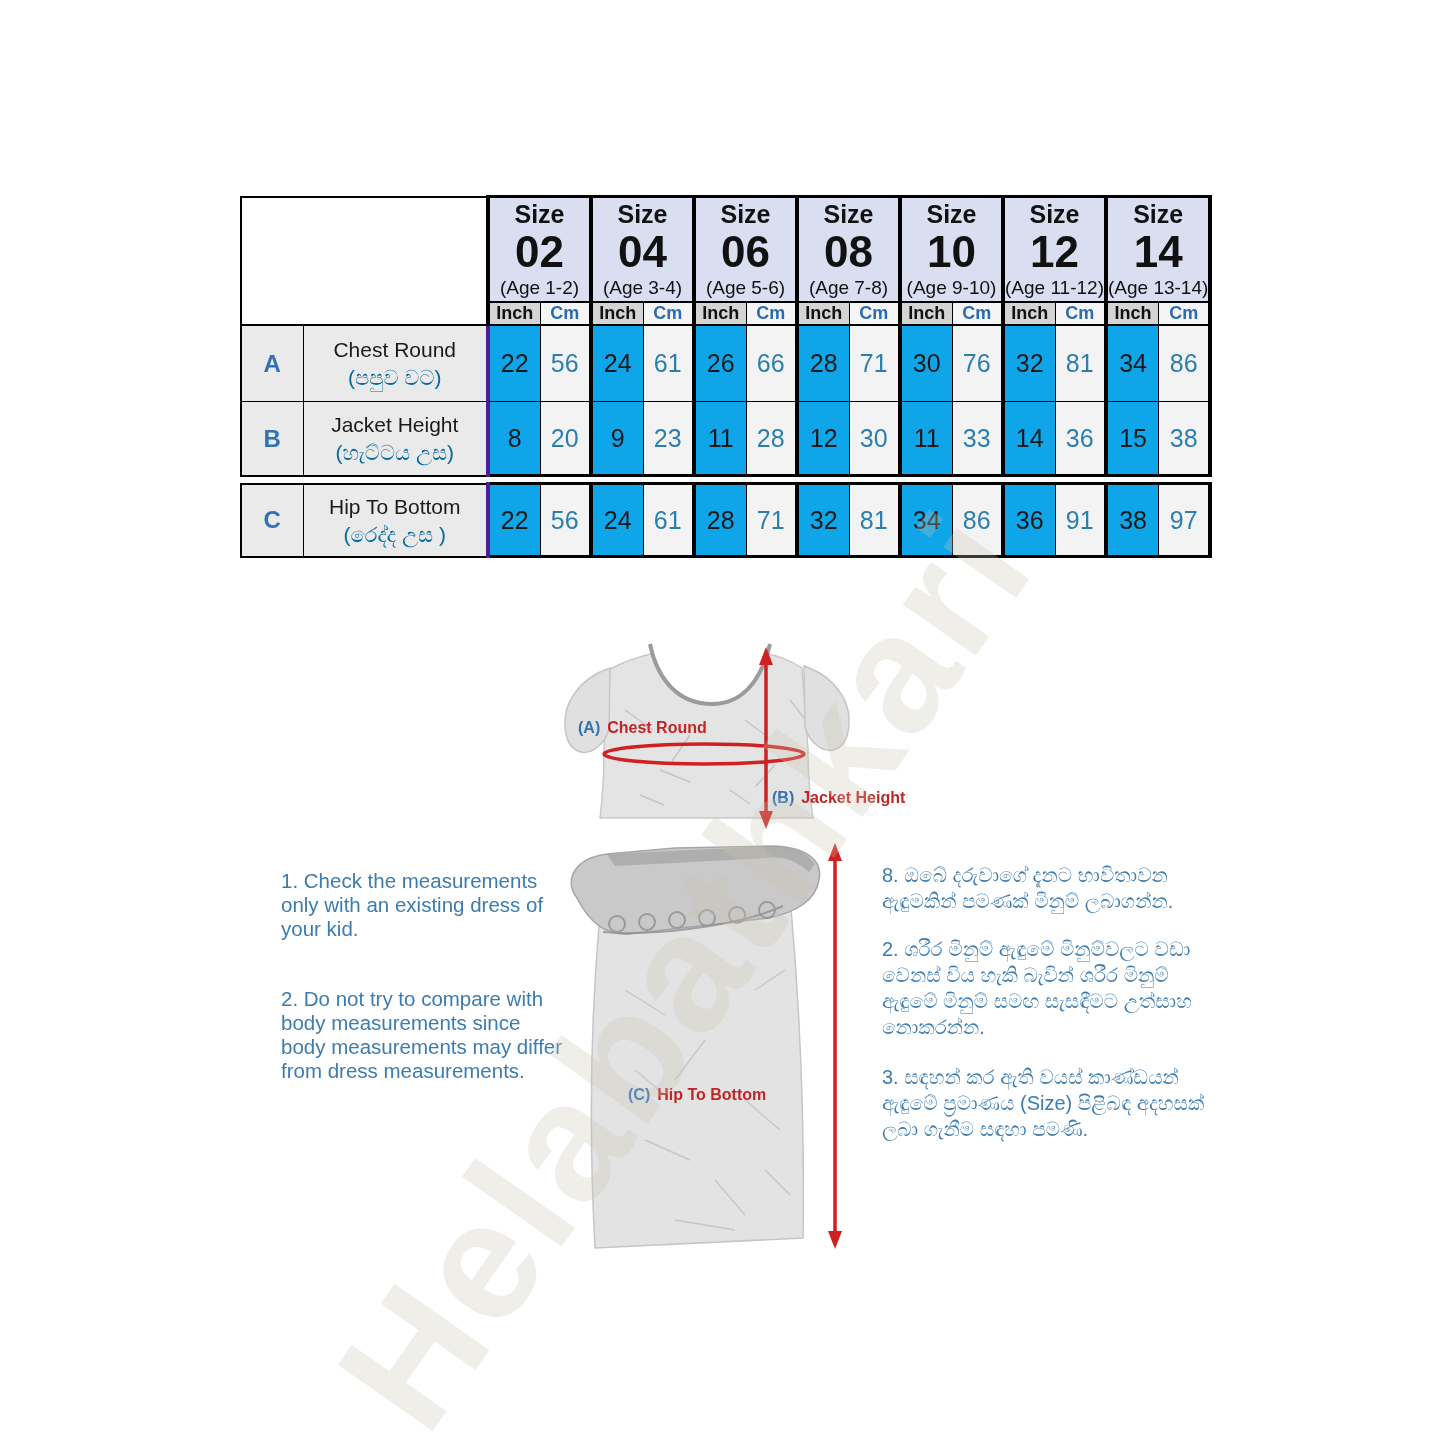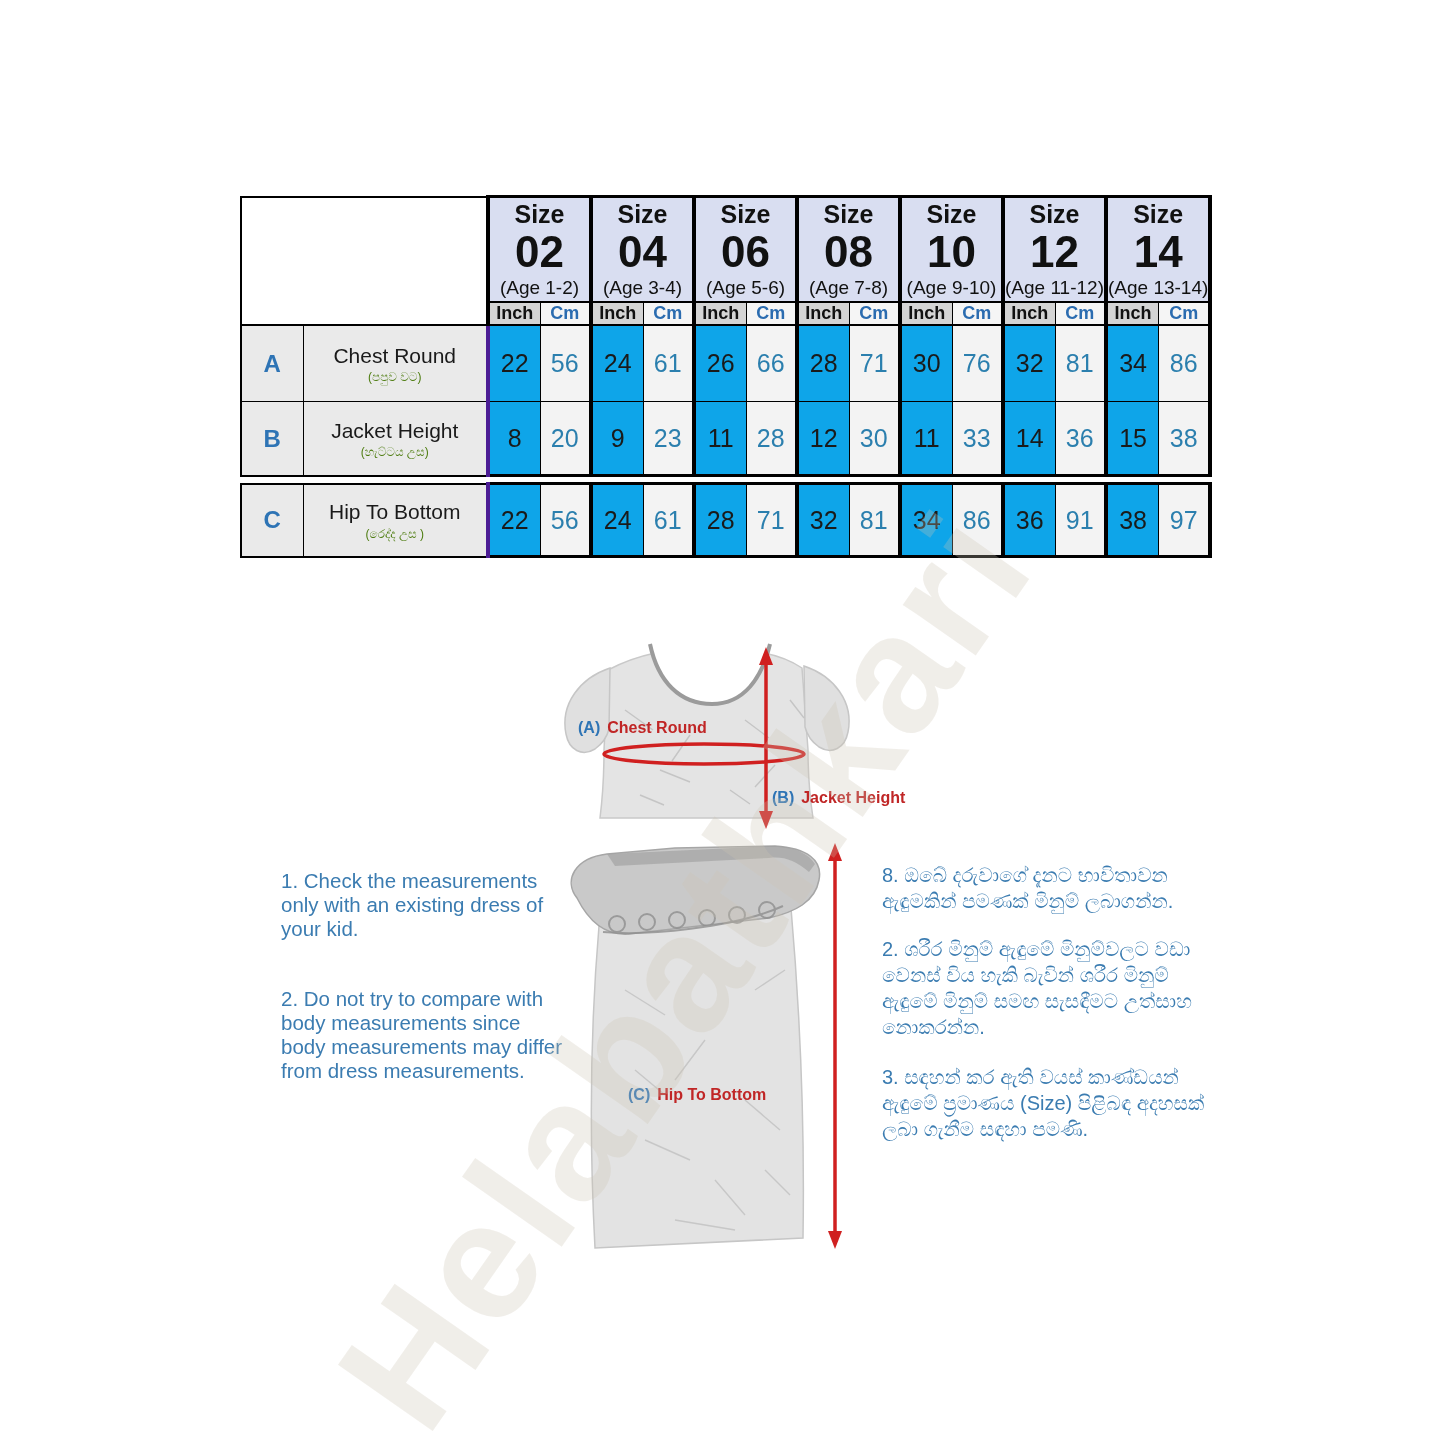--- a/index.html
+++ b/index.html
@@ -28,21 +28,21 @@
   .sz-num{font-size:44px;font-weight:bold;line-height:1.02;}
   .sz-age{font-size:19px;line-height:1;white-space:nowrap;}
 
   td.unit{font-size:18px;font-weight:bold;border-bottom:2px solid #000;}
   td.unit.inch{background:#d4d4d4;color:#111;border-left:4px solid #000;}
   td.unit.cm{background:#f5f5f5;color:#2b6cb0;border-right:4px solid #000;}
 
   td.key{background:#eaeaea;color:#2e74b5;font-size:24px;font-weight:bold;border-left:2px solid #000;}
   td.lbl{background:#eaeaea;border-right:2px solid #000;}
   .lbl-en{font-size:21px;color:#1a1a1a;line-height:1.35;}
-  .lbl-si{font-size:12px;color:#4d7c0f;line-height:1.3;}
+  .lbl-si{font-size:21px;color:#0369a1;line-height:1.3;}
 
   td.val{font-size:25px;}
   td.val.inch{background:#0ea5e9;color:#1a1a1a;border-left:4px solid #4c1d95;}
   td.val.cm{background:#f3f3f3;color:#2b7fae;border-right:4px solid #000;}
 
   tr.rowA td{border-top:2px solid #000;}
   tr.rowB td.val, tr.rowB td.sidecell{border-bottom:3px solid #000;}
   tr.rowB td.key, tr.rowB td.lbl{border-bottom:2px solid #000;}
   tr.rowC td.val{border-top:3px solid #000;border-bottom:3px solid #000;}
   tr.rowC td.key, tr.rowC td.lbl{border-top:2px solid #000;border-bottom:2px solid #000;}

